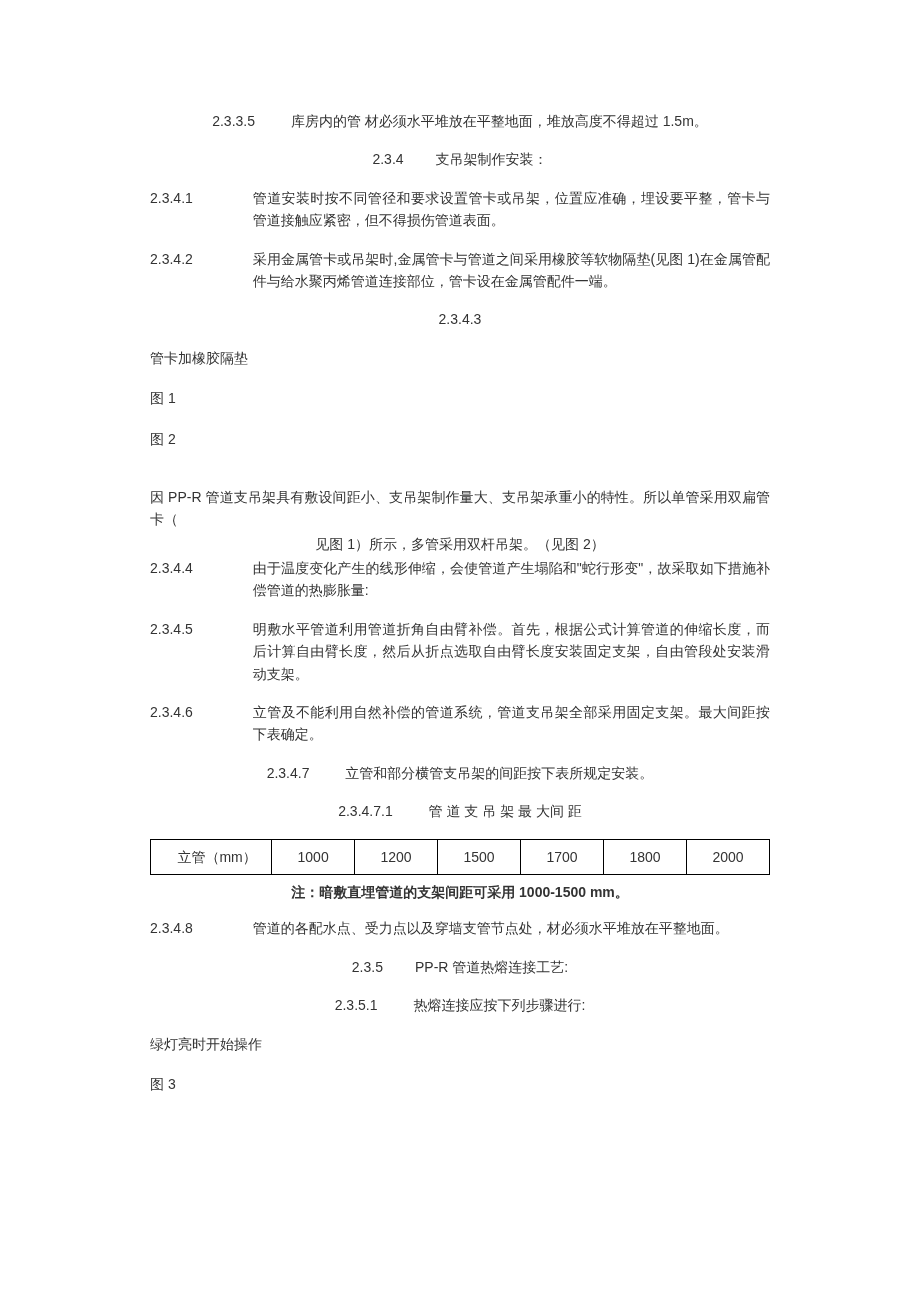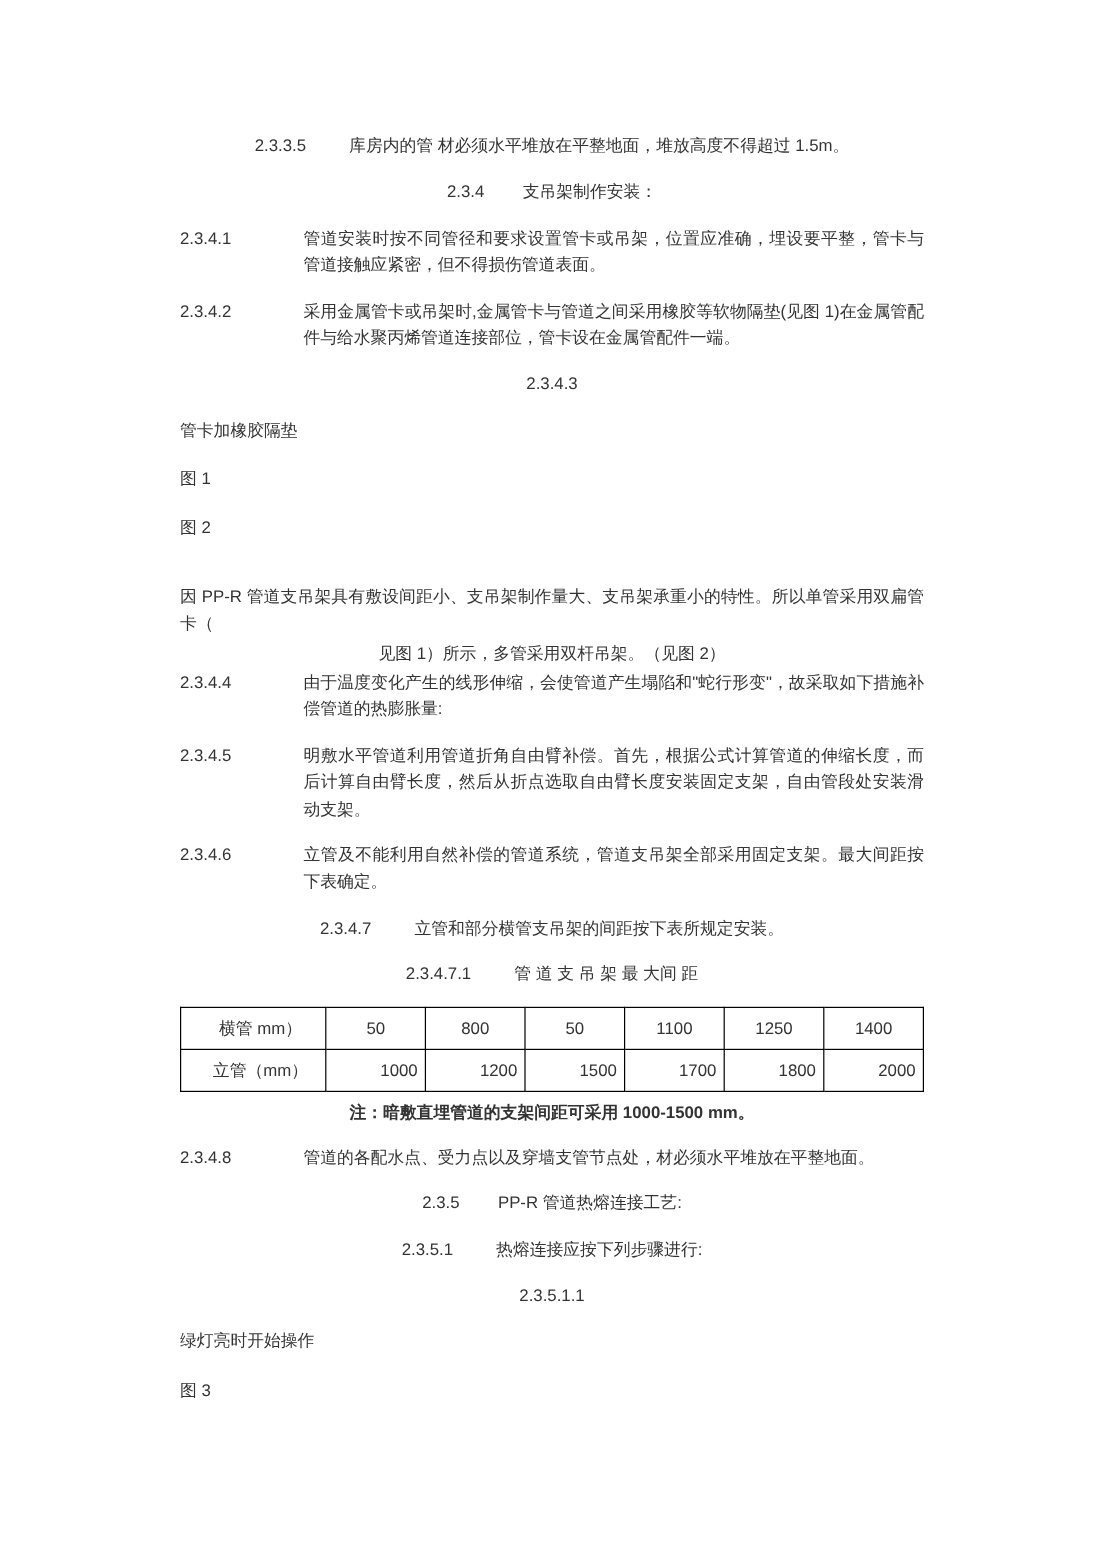--- a/index.html
+++ b/index.html
@@ -140,29 +140,20 @@
   </div>
 
   <div class="center-line">
     <span class="num">2.3.4.7.1</span>
     <span>管 道 支 吊 架 最 大间 距</span>
   </div>
 
   <table class="data">
     <tbody>
     <tr>
-      <td class="head" style="text-align:center;">横管 mm）</td>
-      <td class="val">50</td>
-      <td class="val">800</td>
-      <td class="val">50</td>
-      <td class="val">1100</td>
-      <td class="val">1250</td>
-      <td class="val">1400</td>
-    </tr>
-    <tr>
       <td class="head" style="text-align:center;margin-left:34px;">立管（mm）</td>
       <td class="val">1000</td>
       <td class="val">1200</td>
       <td class="val">1500</td>
       <td class="val">1700</td>
       <td class="val">1800</td>
       <td class="val">2000</td>
     </tr>
   </tbody>
     </table>
@@ -176,20 +167,17 @@
 
   <div class="center-line">
     <span class="num">2.3.5</span><span>PP-R 管道热熔连接工艺:</span>
   </div>
 
   <div class="center-line">
     <span class="num">2.3.5.1</span>
     <span>热熔连接应按下列步骤进行:</span>
   </div>
 
-  <div class="solo-num">
-    <span>2.3.5.1.1</span>
-  </div>
 
   <div class="plain-left">绿灯亮时开始操作</div>
   <div class="plain-left">图  3</div>
 
 </div>
 
 </body></html>

